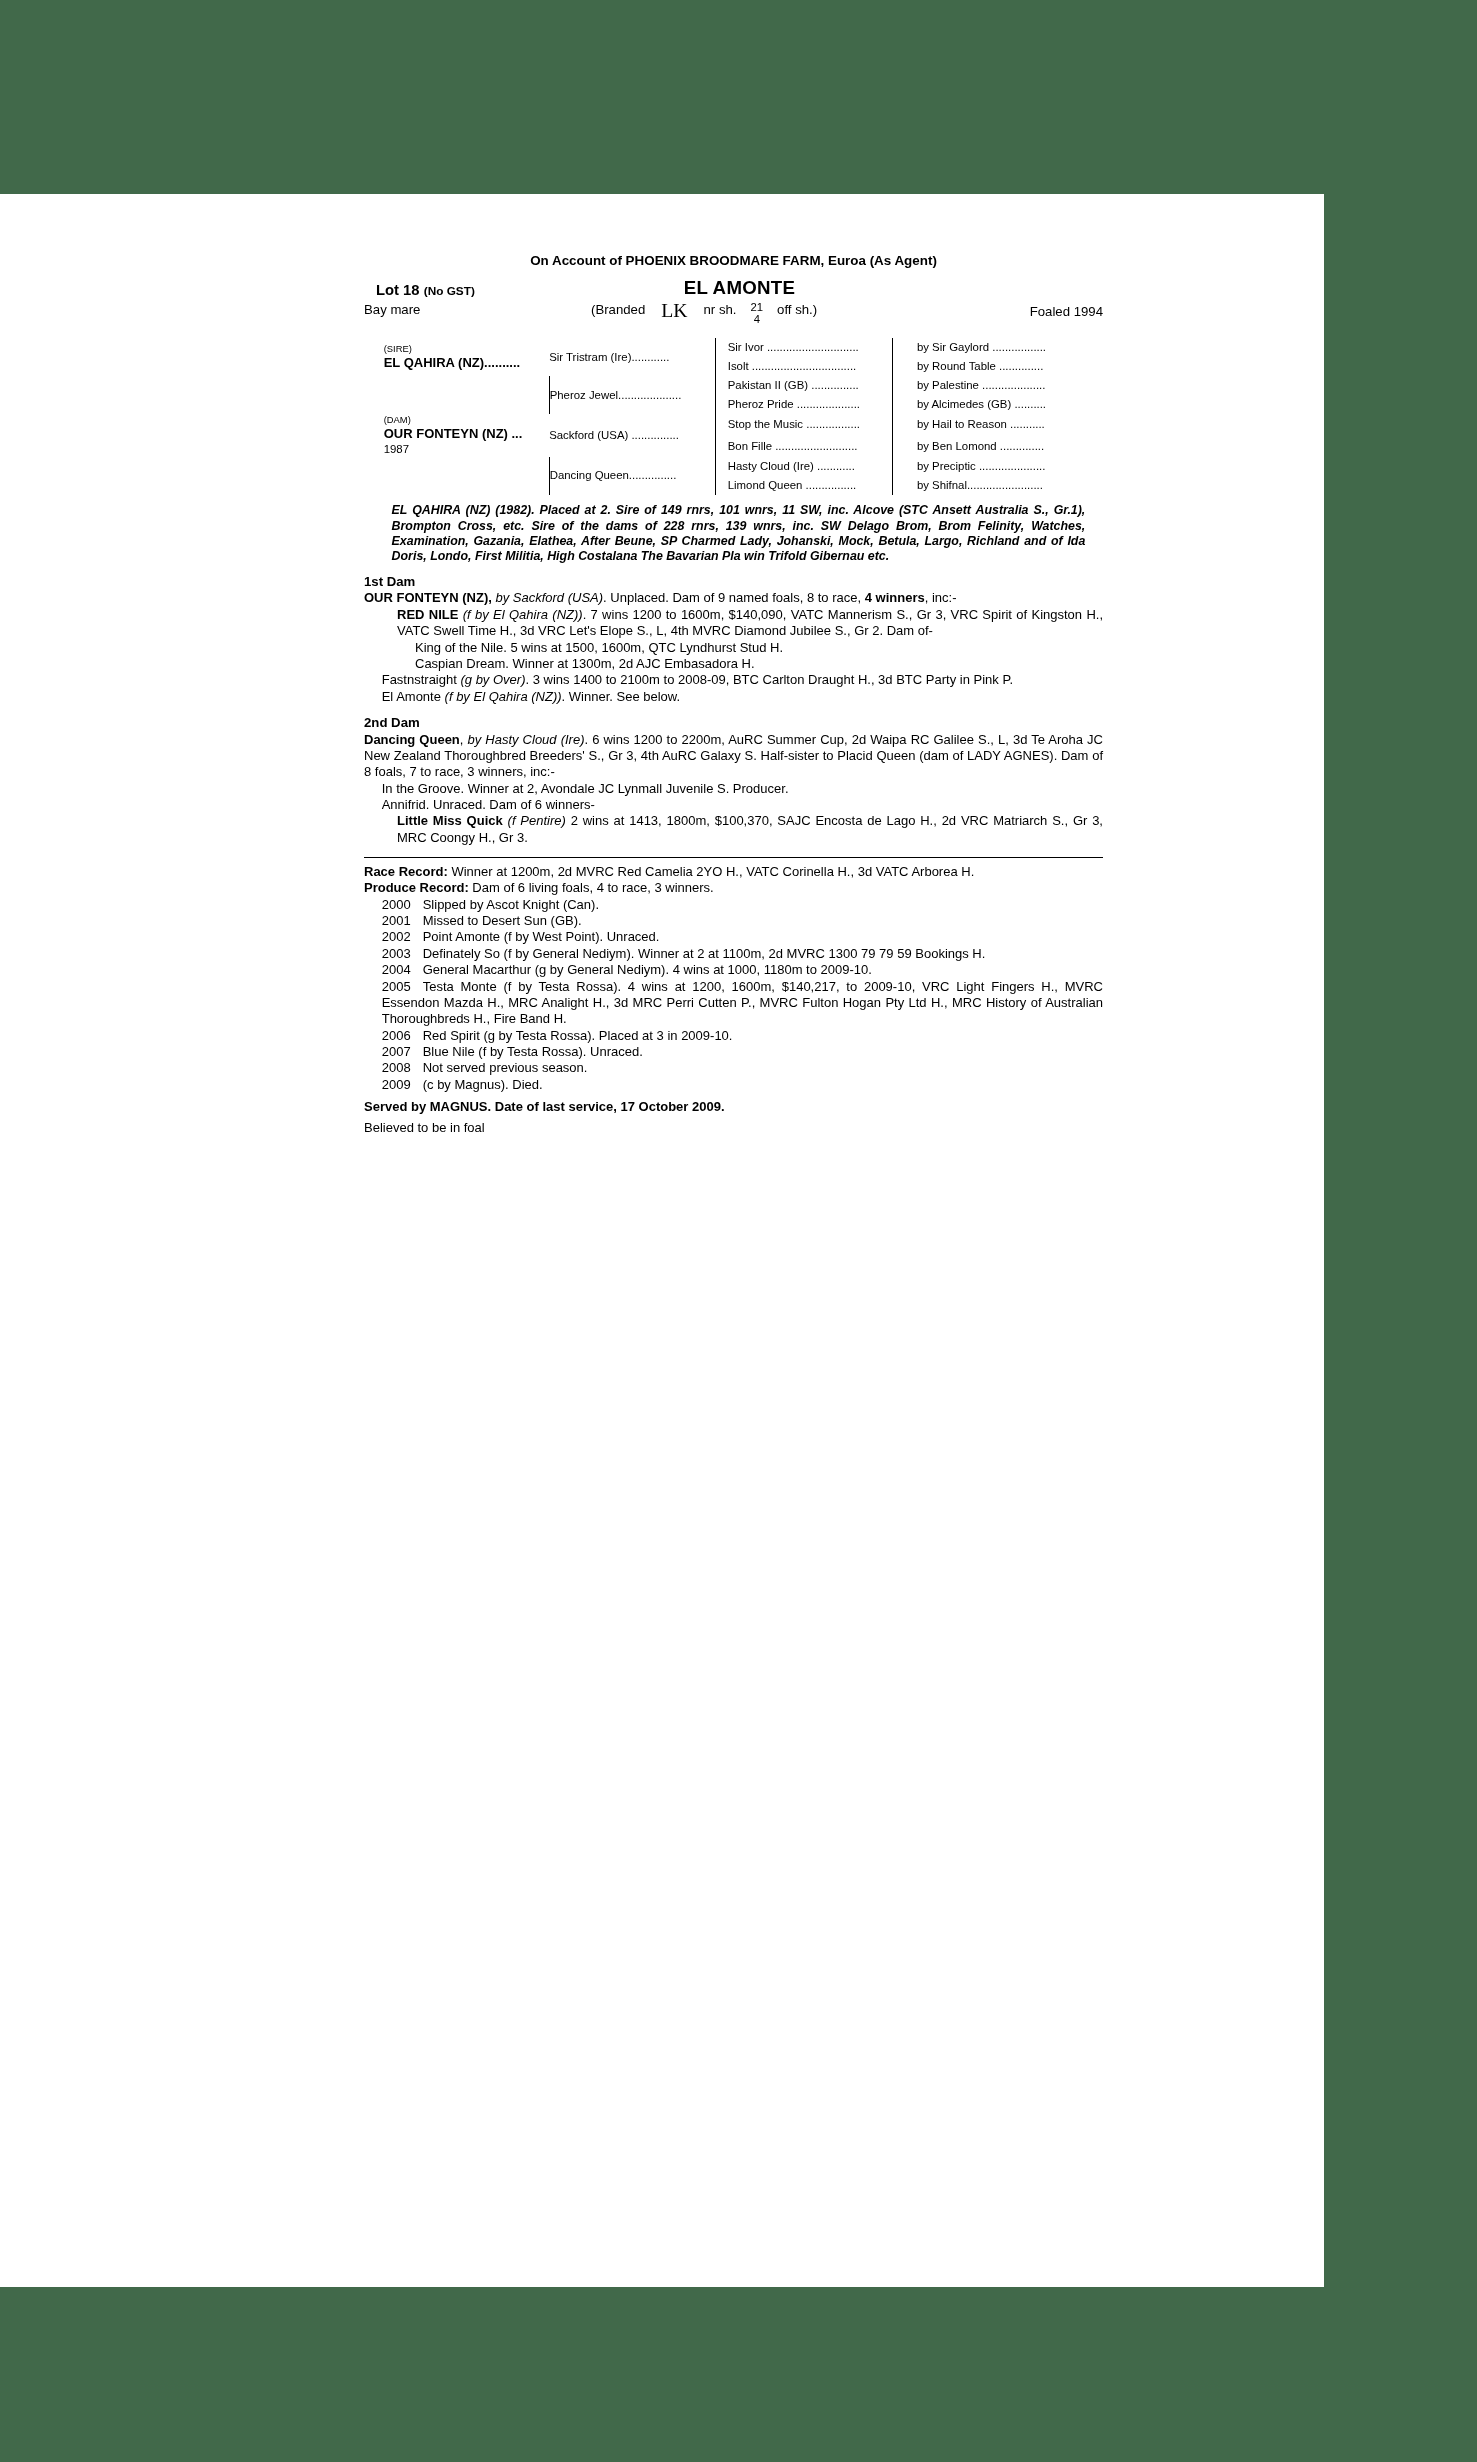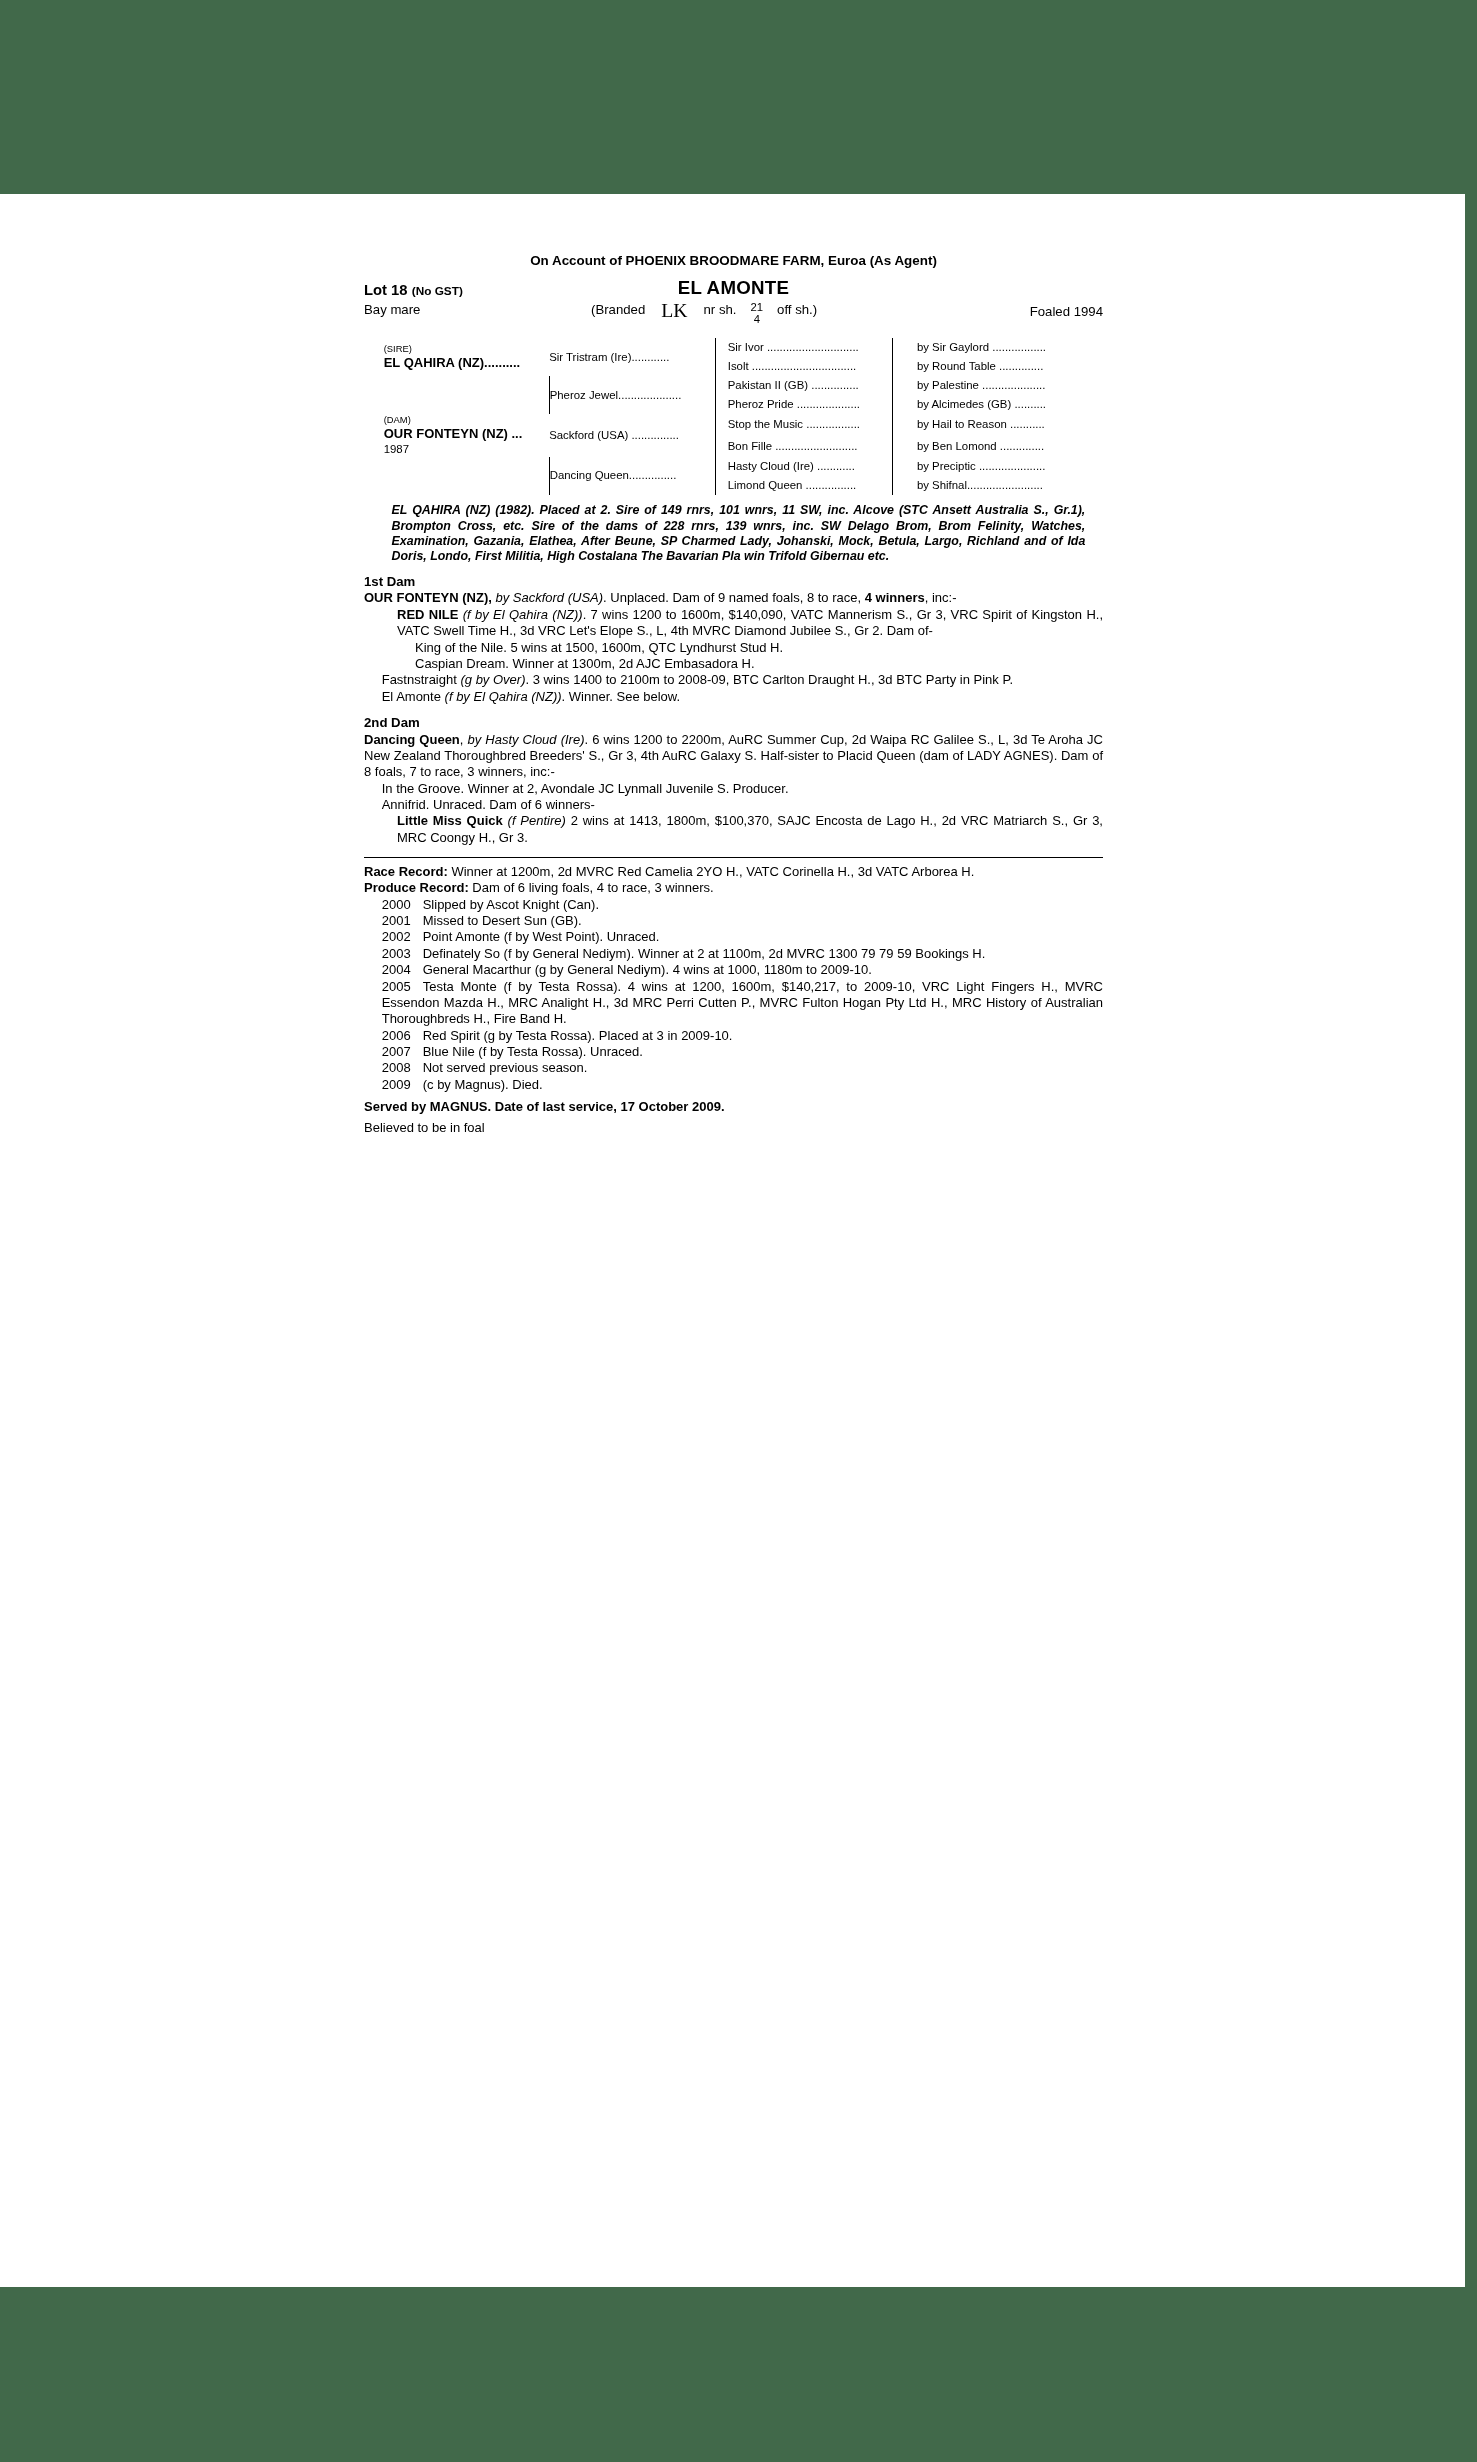--- a/index.html
+++ b/index.html
@@ -5,21 +5,21 @@
   html,body{margin:0;padding:0;}
   body{
     width:1478px;height:2463px;
     background:#41694a;
     font-family:"Liberation Sans", sans-serif;
     overflow:hidden;
   }
   .page{
     position:absolute;
     left:0;top:194px;
-    width:1465px;
+    width:1324px;
     height:2093px;
     background:#ffffff;
   }
   .sheet{
     position:absolute;
     left:364px;
     top:59px;
     width:739px;
     font-size:13px;
     line-height:1.26;
@@ -30,20 +30,21 @@
     font-weight:bold;
     font-size:13.4px;
     margin-bottom:7.9px;
   }
   .lotline{
     display:flex;
     align-items:flex-end;
     justify-content:space-between;
     position:relative;
     height:21.7px;
+    margin-left:12px;
   }
   .lotno{font-weight:bold;font-size:14.8px;}
   .lotno .nogst{font-size:11.8px;font-weight:bold;}
   .horsename{
     position:absolute;
     left:0;right:0;
     text-align:center;
     font-weight:bold;
     font-size:18.7px;
     letter-spacing:0.3px;

